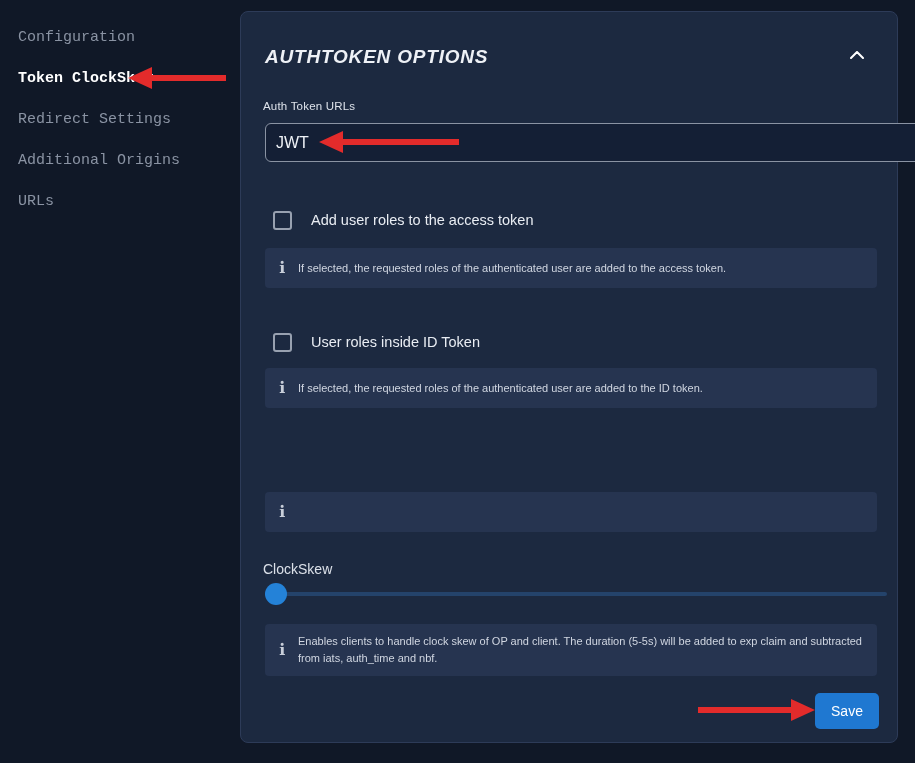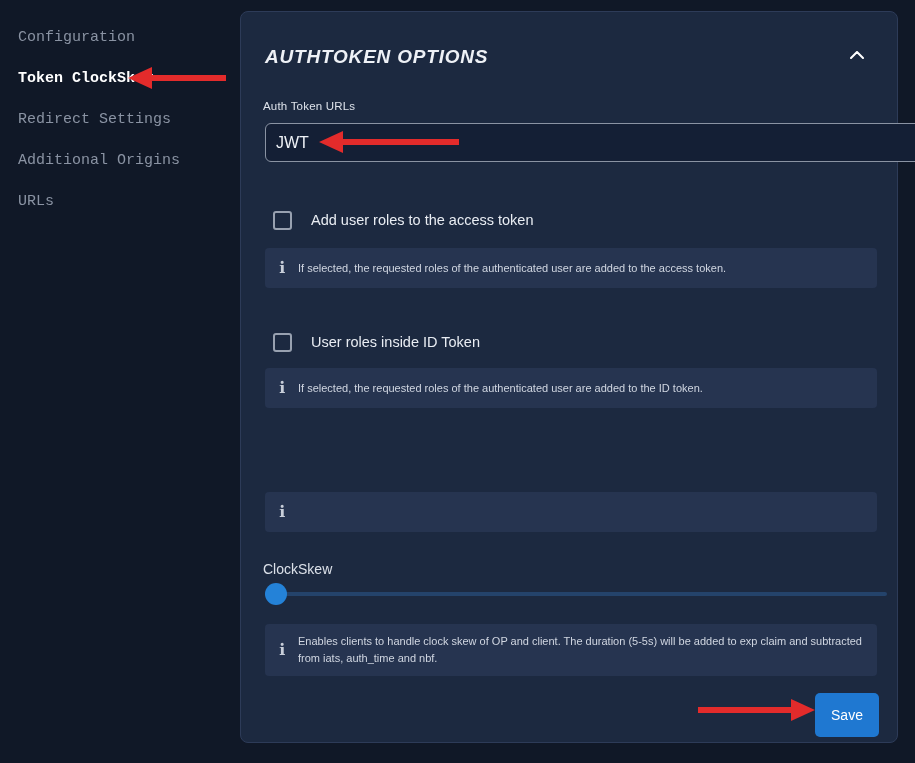--- a/index.html
+++ b/index.html
@@ -76,21 +76,21 @@
   
   .cs-label{position:absolute;left:22px;top:541px;font-size:14px;color:#dbe0e8;margin-top:8px;}
   .slider{position:absolute;left:24px;top:571px;width:622px;height:22px;cursor:pointer;}
   .slider-track{position:absolute;left:0;right:0;top:9px;height:4px;background:var(--slider_track);border-radius:2px;}
   .slider-thumb{
     position:absolute;left:0;top:0;width:22px;height:22px;border-radius:50%;
     background:var(--accent_blue);cursor:grab;
   }
   
   .save-btn{
-    position:absolute;left:574px;top:681px;width:64px;height:44px;
+    position:absolute;left:574px;top:681px;width:64px;height:36px;
     background:var(--save_blue);border:none;border-radius:5px;
     color:#ffffff;font-size:14px;font-family:inherit;cursor:pointer;
   }
   
   .arrow{position:absolute;display:flex;align-items:center;pointer-events:none;}
   .arrow .shaft{height:6px;background:var(--arrow_red);flex:1;}
   .arrow .head-left{
     width:0;height:0;border-top:11px solid transparent;
     border-bottom:11px solid transparent;border-right:24px solid var(--arrow_red);
   }

